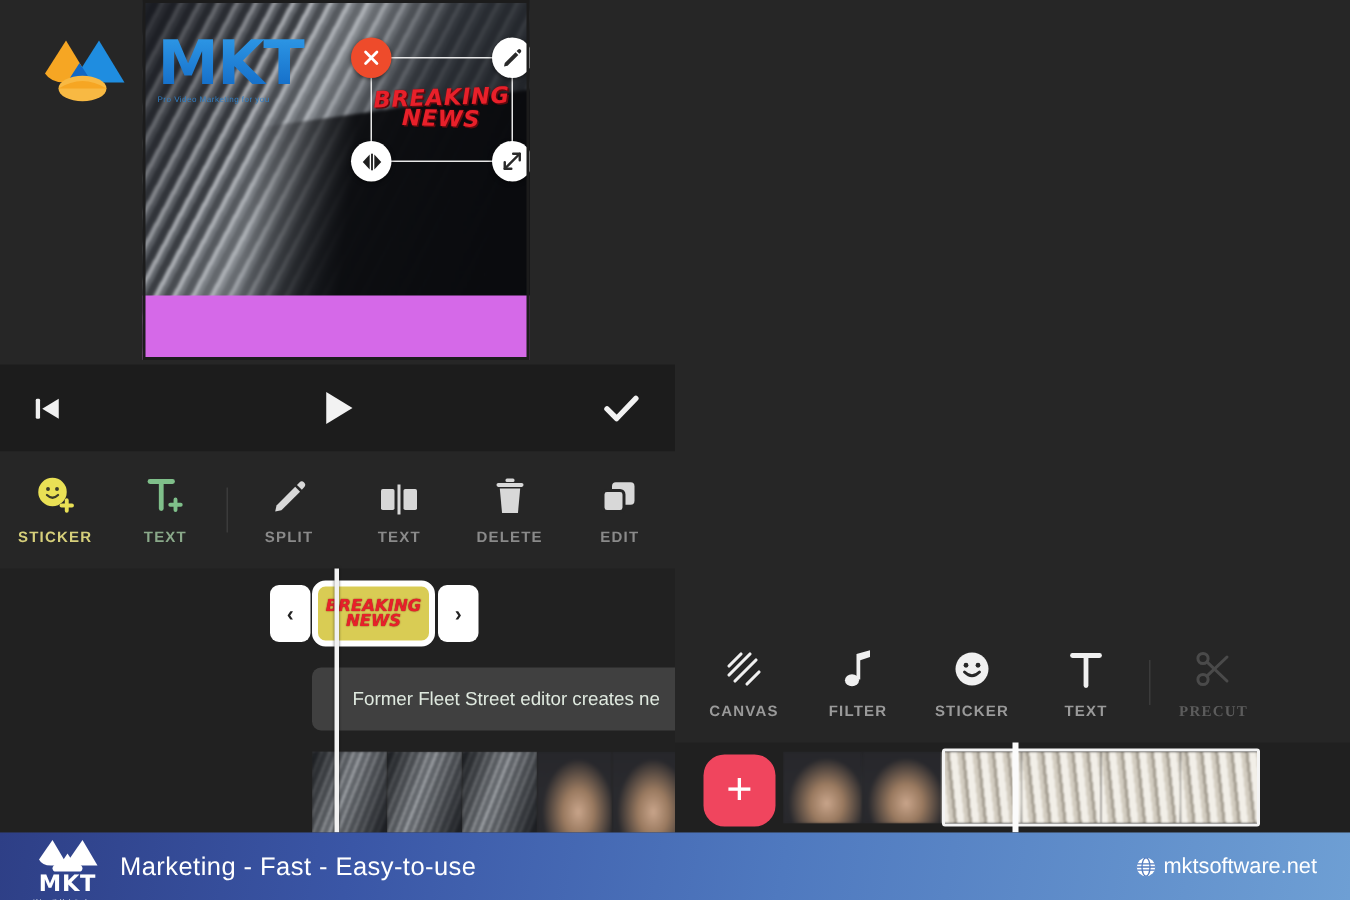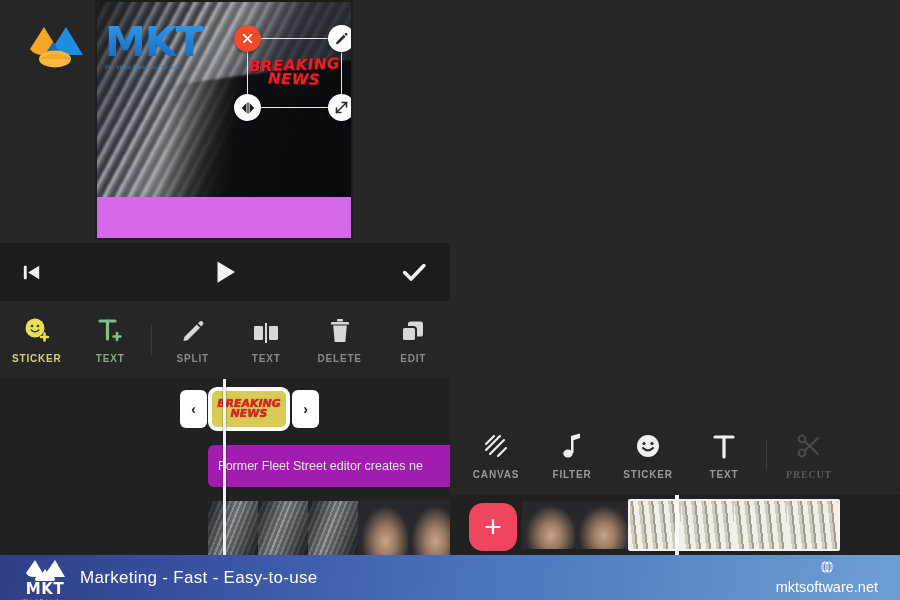--- a/index.html
+++ b/index.html
@@ -112,22 +112,22 @@
     display:flex; flex-direction:column; align-items:center; justify-content:center;
     line-height:.9; overflow:hidden;
   }
   .sticker-clip span {
     color:#e8202a; font-weight:bold; font-style:italic; font-size:11px;
     font-family:"DejaVu Sans", sans-serif;
     text-shadow:0 0 1px #6e0c10;
   }
   .text-clip {
     position:absolute; left:208px; top:66px; width:250px; height:42px;
-    background:#a21caf; border-radius:6px;
-    display:flex; align-items:center; padding-left:10px; overflow:hidden;
+    background:#404040; border-radius:6px;
+    display:flex; align-items:center; padding-left:27px; overflow:hidden;
   }
   .text-clip span {
     color:#dfe9df; font-size:12.5px; white-space:nowrap;
     font-family:"Liberation Sans", sans-serif;
   }
   .film-strip {
     position:absolute; left:208px; top:122px; width:250px; height:56px;
     overflow:hidden; display:flex;
   }
   .frame { width:50px; height:56px; flex:none; position:relative; overflow:hidden; }
@@ -268,21 +268,21 @@
     font-size:15px; font-weight:bold; color:#fff; letter-spacing:.5px; margin-top:-1px;
     font-family:"DejaVu Sans", sans-serif;
   }
   .banner-logo-sub { font-size:3.6px; color:#e4eaf5; margin-top:1px; font-family:"Liberation Sans", sans-serif; }
   .banner-slogan {
     position:absolute; left:80px; color:#fff; font-size:17px; letter-spacing:.3px;
     font-family:"Liberation Sans", sans-serif;
   }
   .banner-site {
     position:absolute; right:22px; display:flex; align-items:center; gap:5px;
-    color:#fff; font-size:14.5px; font-family:"Liberation Sans", sans-serif;flex-direction:column;
+    color:#fff; font-size:14.5px; font-family:"Liberation Sans", sans-serif;
   }
   .globe { width:14px; height:14px; flex:none; }
 </style>
 </head>
 <body>
 
 <div id="root">
 
   <div class="panel-left">
 

